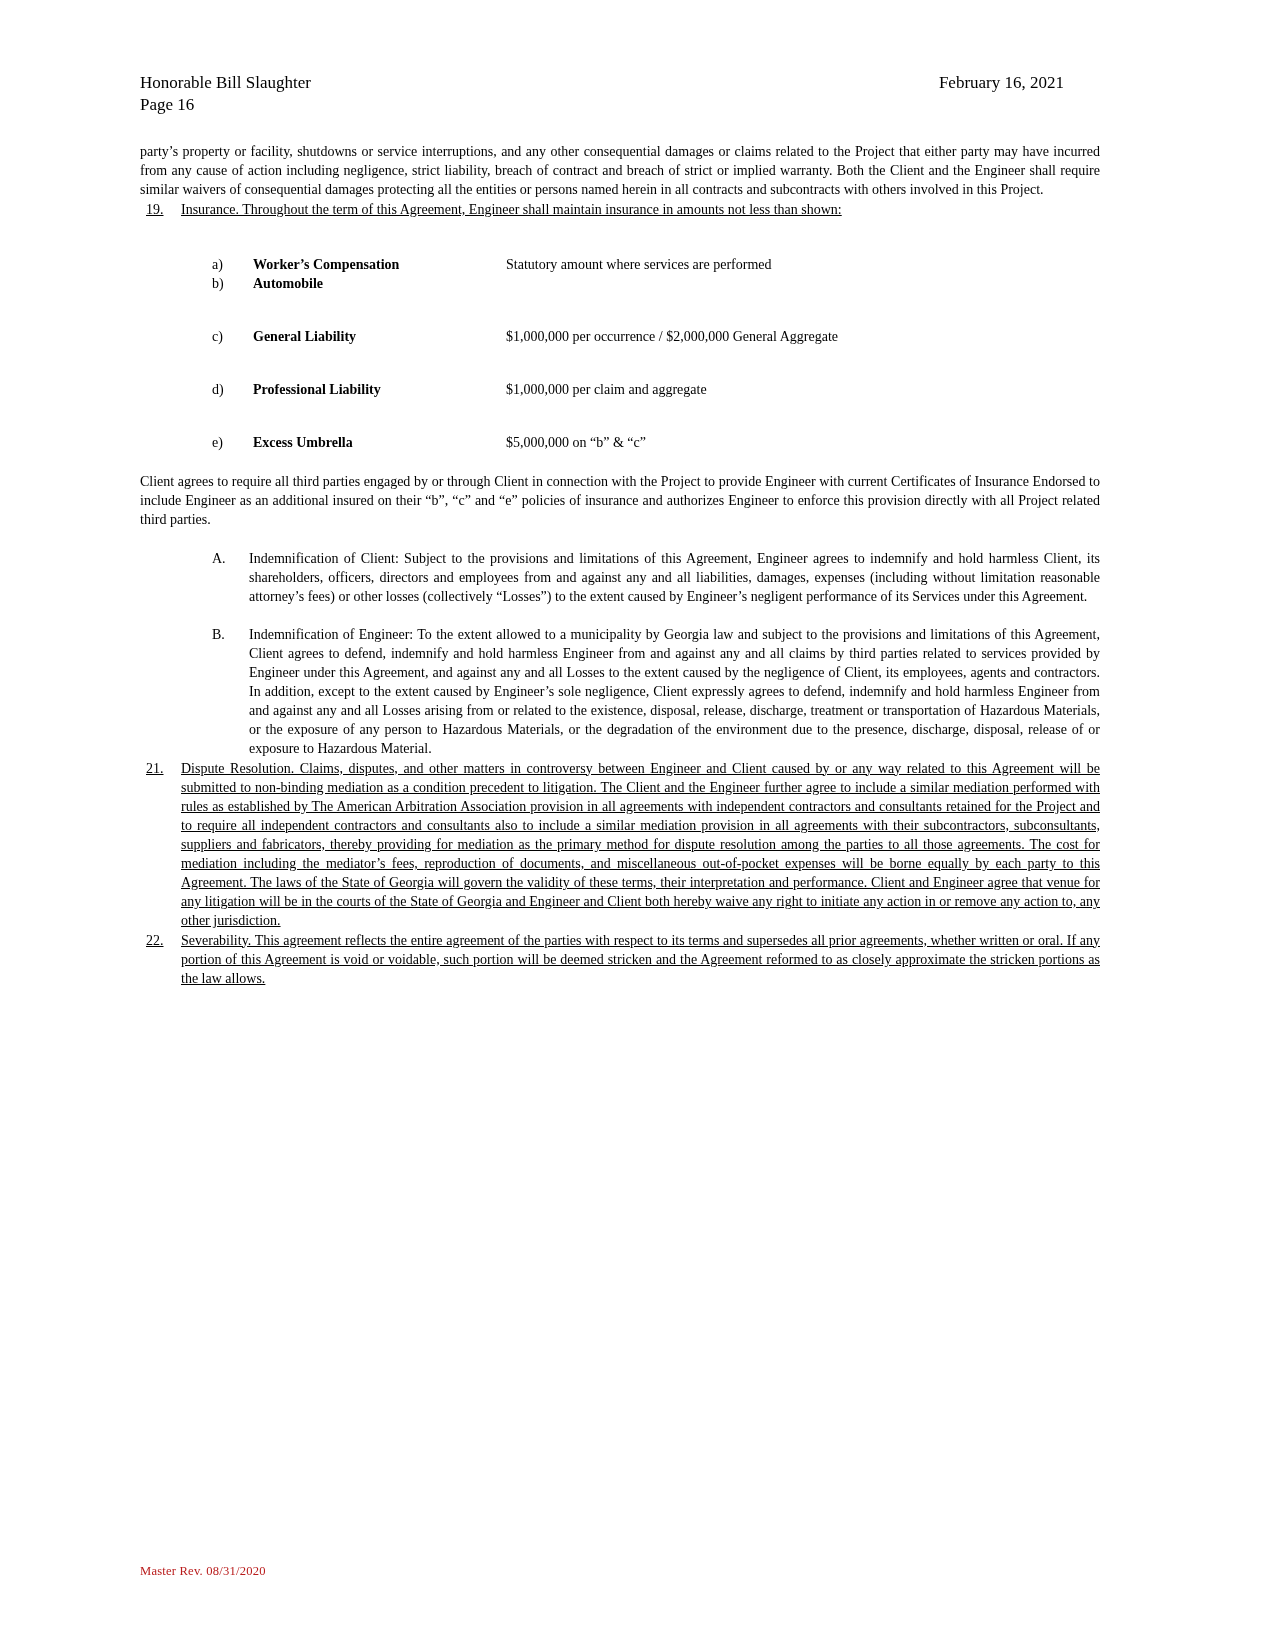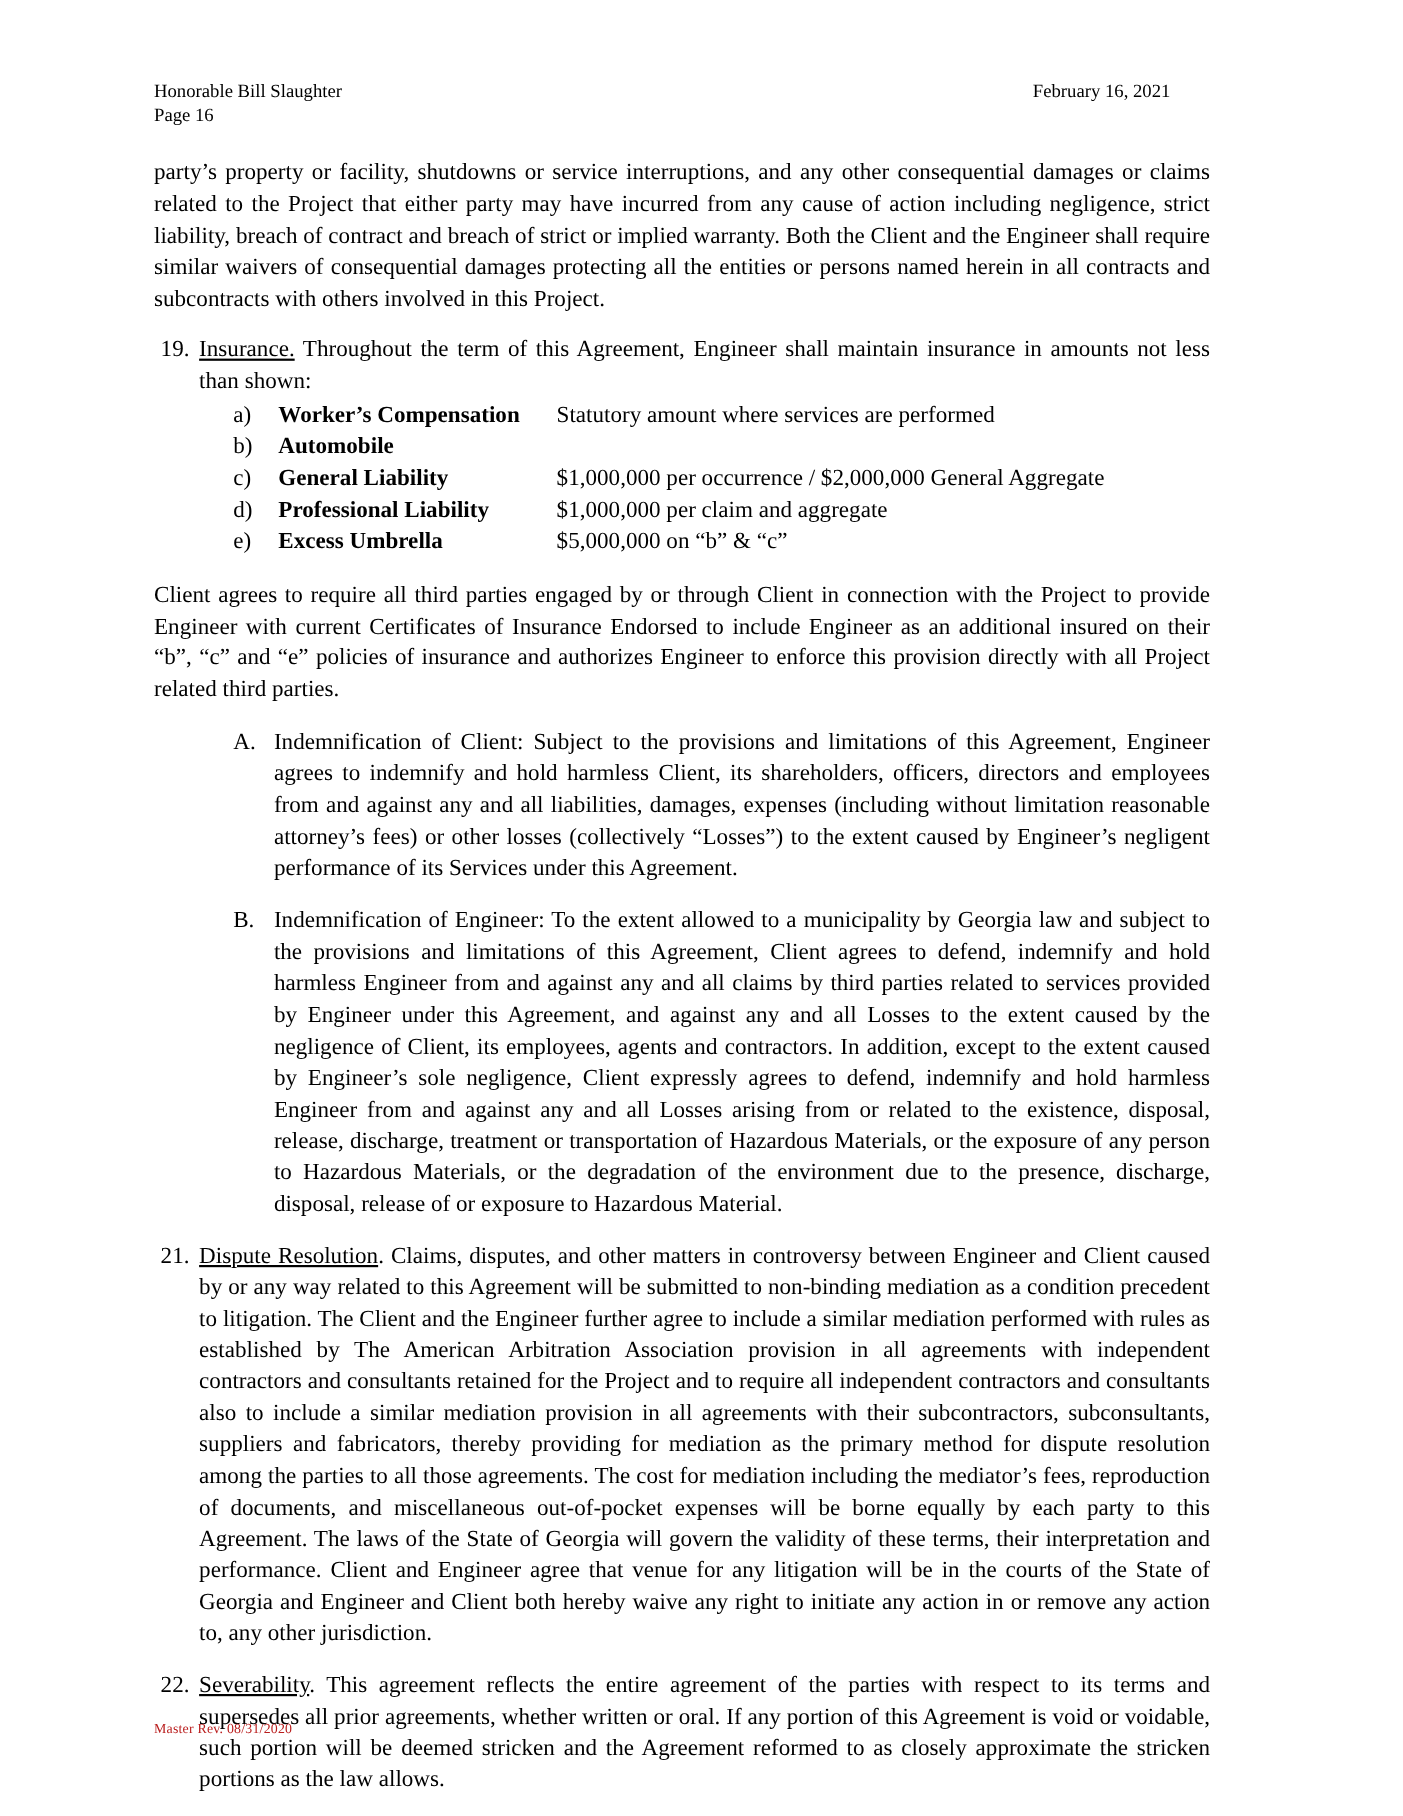--- a/index.html
+++ b/index.html
@@ -29,37 +29,38 @@
     font-size: 17px;
     line-height: 1.30;
   }
   .doc-header .left { text-align: left; }
   .doc-header .right { text-align: right; padding-right: 36px; }
   .hdr-line { white-space: nowrap; }
 
   
   .body-block {
     margin-top: 26px;
-    font-size: 21px;
+    font-size: 14px;
     line-height: 1.365;
     text-align: justify;
   }
   p.para {
     margin: 0 0 0 0;
     text-align: justify;
     text-justify: inter-word;
   }
 
   .indent-1 { margin-left: 39px; }
 
   
   .num-item {
     display: flex;
     align-items: flex-start;
-    margin-top: 18px;
+    margin-top: 0;
+    text-decoration: underline;
   }
   .num-item .num {
     flex: 0 0 41px;
     text-align: left;
     padding-left: 6px;
     box-sizing: border-box;
   }
   .num-item .num-body {
     flex: 1 1 auto;
     text-align: justify;
@@ -78,20 +79,21 @@
   }
   .ins-row .ltr {
     flex: 0 0 41px;
   }
   .ins-row .ins-name {
     flex: 0 0 253px;
     font-weight: bold;
   }
   .ins-row .ins-val {
     flex: 1 1 auto;
+    margin-top: 34px;
   }
 
   
   .alpha-item {
     display: flex;
     align-items: flex-start;
     margin-top: 19px;
     margin-left: 72px;
   }
   .alpha-item .alpha {

